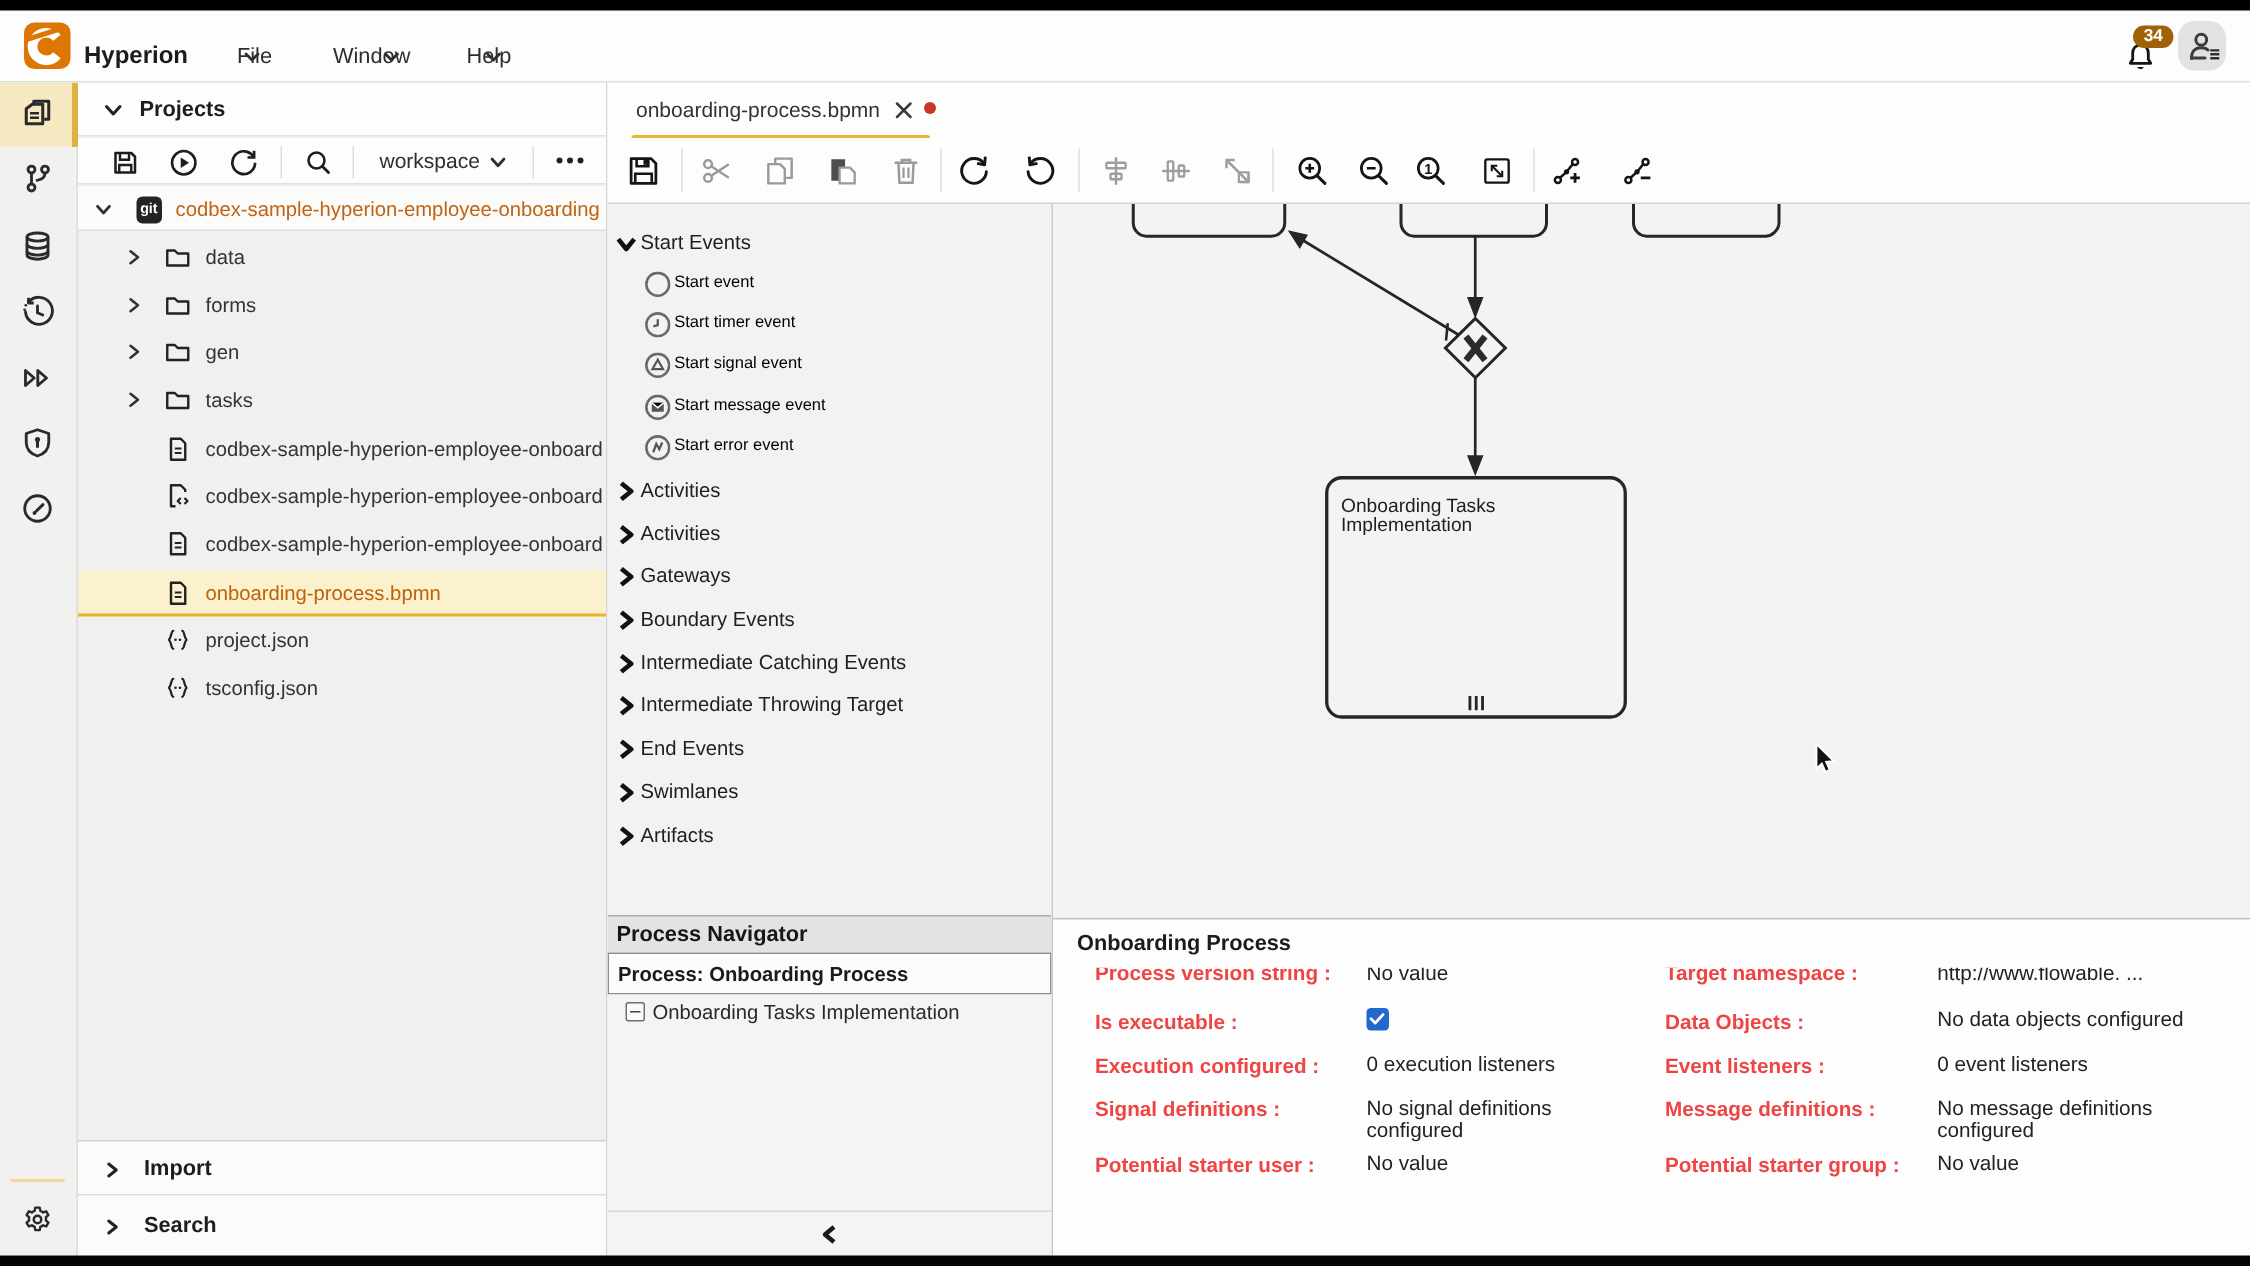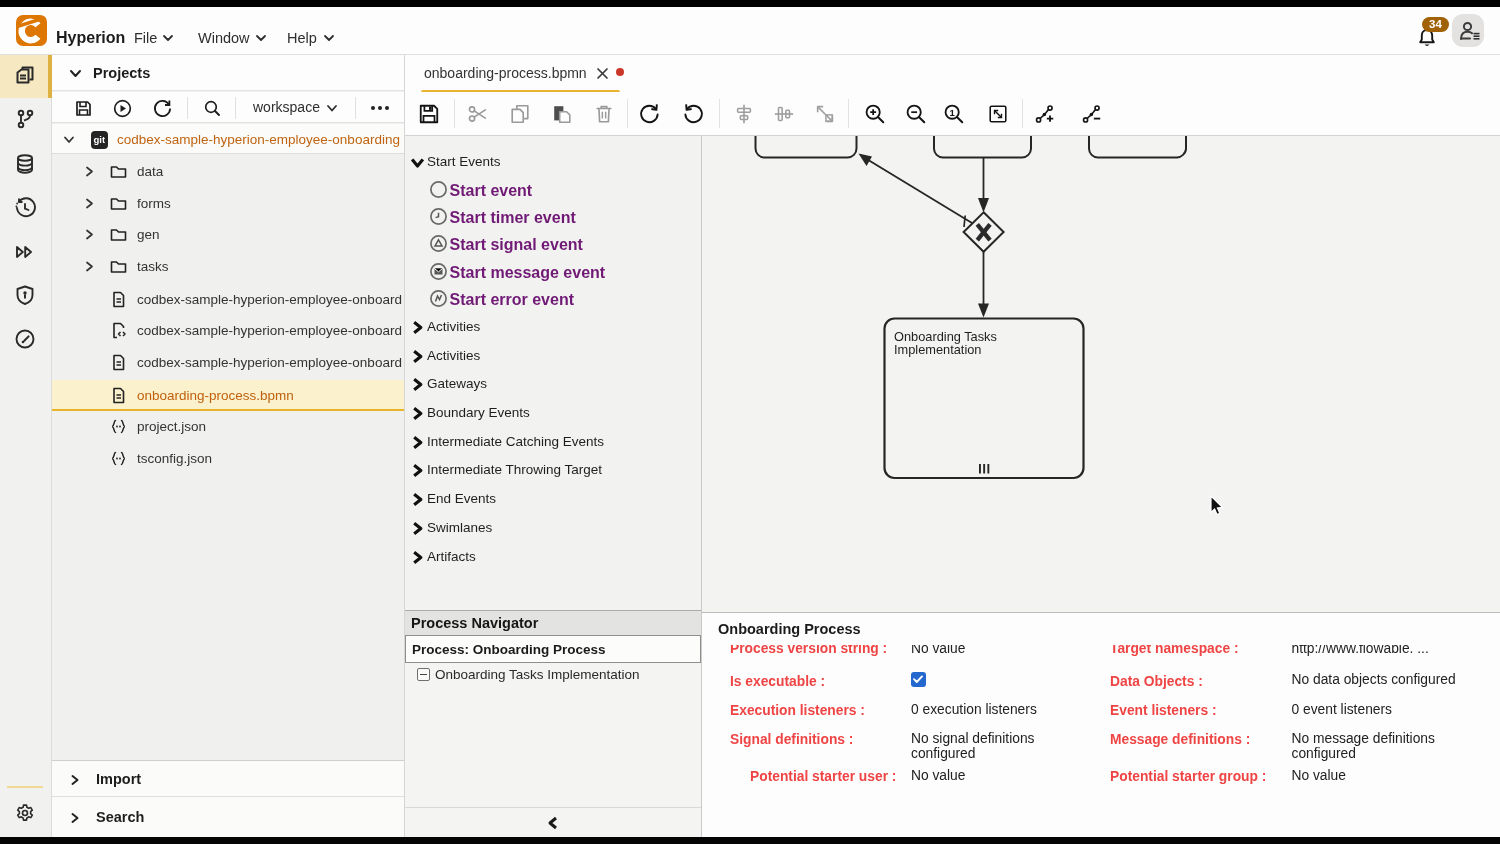--- a/index.html
+++ b/index.html
@@ -6,21 +6,21 @@
   html,body { width:1500px; height:844px; overflow:hidden; }
   body { font-family:"Liberation Sans", sans-serif; position:relative; background:#fff; }
   .abs { position:absolute; }
   .blackbar-top { left:0; top:0; width:1500px; height:7px; background:#000; z-index:50; }
   .blackbar-bot { left:0; top:837px; width:1500px; height:7px; background:#040404; z-index:50; }
 
   
   .header { left:0; top:7px; width:1500px; height:48px; background:#fdfdfd; border-bottom:1px solid #dedede; z-index:10; }
   .logo { left:16px; top:8px; width:31px; height:31px; background:#dd7602; border-radius:7px; overflow:hidden; }
   .apptitle { left:56px; top:7px; height:48px; line-height:48px; font-size:16px; font-weight:bold; color:#1c1c1c; }
-  .menu { top:7px; height:48px; line-height:48px; font-size:14.5px; color:#2e2e2e; }
+  .menu { top:7px; height:48px; line-height:48px; font-size:14.5px; color:#2e2e2e;margin-left:24px; }
 
   
   .sidebar { left:0; top:55px; width:52px; height:782px; background:#f1f1ef; border-right:1px solid #dcdcdc; }
   .sb-active { position:absolute; left:0; top:0; width:52px; height:43px; background:#f6e9c1; }
   .sb-activebar { position:absolute; left:48px; top:0; width:4px; height:43px; background:#ddb243; }
   .sb-ic { position:absolute; left:14px; width:22px; height:22px; }
   .sb-yline { position:absolute; left:7px; top:731px; width:36px; height:2px; background:#f2d795; }
 
   
   .projects { left:52px; top:55px; width:353px; height:782px; background:#f0f0ef; border-right:1px solid #d6d6d6; overflow:hidden; }
@@ -47,21 +47,21 @@
   .tab-underline { position:absolute; left:16px; top:35px; width:199px; height:4px; background:#e8b430; border-radius:2px; }
   .toolbar { left:405px; top:92px; width:1095px; height:44px; background:#fdfdfd; border-bottom:1px solid #d2d2d2; }
   .tb-ic { position:absolute; top:11px; width:22px; height:22px; }
   .tb-sep { position:absolute; top:7px; width:1px; height:29px; background:#e3e3e3; }
 
   
   .palette { left:405px; top:136px; width:297px; height:701px; background:#f2f2f1; border-right:1px solid #c9c9c9; overflow:hidden; }
   .pal-group { position:absolute; left:0; width:296px; height:28px; font-size:13.5px; color:#1f1f1f; }
   .pal-group .gl { position:absolute; left:22px; top:6px; }
   .pal-chev { position:absolute; left:6px; top:8px; width:13px; height:13px; }
-  .pal-item { position:absolute; left:0; width:296px; height:27px; font-size:16px; color:#701a75;font-weight:bold; }
+  .pal-item { position:absolute; left:0; width:296px; height:27px; font-size:11px; color:#000000; }
   .pal-item .il { position:absolute; left:44.5px; top:6px; }
   .pal-ico { position:absolute; left:25px; top:5px; width:17px; height:17px; }
 
   .pnav-header { position:absolute; left:0; top:474px; width:296px; height:25px; background:#e3e3e1; border-top:1px solid #ababab; font-weight:bold; font-size:14.5px; color:#161616; line-height:25px; padding-left:6px; }
   .pnav-proc { position:absolute; left:0px; top:499px; width:296px; height:28px; background:#fcfcfb; border:1px solid #8f8f8f; font-weight:bold; font-size:13.5px; color:#1a1a1a; line-height:27px; padding-left:6px; }
   .pnav-body { position:absolute; left:0; top:527px; width:296px; height:144px; background:#f4f4f3; }
   .pnav-task { position:absolute; left:30px; top:4px; font-size:13.5px; color:#2a2a2a; }
   .pnav-minus { position:absolute; left:12px; top:5px; width:13px; height:13px; border:1.4px solid #6f6f6f; border-radius:2px; background:#fbfbfa; }
   .pnav-minus::after { content:""; position:absolute; left:2px; top:4.5px; width:6.5px; height:1.6px; background:#444; }
   .pal-footer { position:absolute; left:0; top:671px; width:296px; height:30px; border-top:1px solid #d9d9d9; background:#f4f4f3; }
@@ -586,29 +586,29 @@
 <div class="abs props">
   <div class="props-header">Onboarding Process</div>
   <div class="props-body" id="propbody">
       <div class="prow plabel" style="left: 28px; top: -4px;">Process version string :</div>
       <div class="prow " style="left: 209px; top: -4px;">No value</div>
       <div class="prow plabel" style="left: 408px; top: -4px;">Target namespace :</div>
       <div class="prow " style="left: 589.5px; top: -4px;">http://www.flowable. ...</div>
       <div class="prow plabel" style="left: 28px; top: 29px;">Is executable :</div>
       <div class="prow plabel" style="left: 408px; top: 29px;">Data Objects :</div>
       <div class="prow " style="left: 589.5px; top: 27px;">No data objects configured</div>
-      <div class="prow plabel" style="left: 28px; top: 57.5px;">Execution listeners :</div>
+      <div class="prow plabel" style="left: 28px; top: 57.5px;">Execution configured :</div>
       <div class="prow " style="left: 209px; top: 56.5px;">0 execution listeners</div>
       <div class="prow plabel" style="left: 408px; top: 57.5px;">Event listeners :</div>
       <div class="prow " style="left: 589.5px; top: 56.5px;">0 event listeners</div>
       <div class="prow plabel" style="left: 28px; top: 86.5px;">Signal definitions :</div>
       <div class="prow " style="left: 209px; top: 85.5px; width: 180px;">No signal definitions<br>configured</div>
       <div class="prow plabel" style="left: 408px; top: 86.5px;">Message definitions :</div>
       <div class="prow " style="left: 589.5px; top: 85.5px; width: 200px;">No message definitions<br>configured</div>
-      <div class="prow plabel" style="left: 28px; top: 123.5px; margin-left: 20px;">Potential starter user :</div>
+      <div class="prow plabel" style="left: 28px; top: 123.5px;">Potential starter user :</div>
       <div class="prow " style="left: 209px; top: 122.5px;">No value</div>
       <div class="prow plabel" style="left: 408px; top: 123.5px;">Potential starter group :</div>
       <div class="prow " style="left: 589.5px; top: 122.5px;">No value</div>
       <div style="position: absolute; left: 209px; top: 27px; width: 14.5px; height: 14.5px; background: rgb(36, 103, 207); border-radius: 3px;">
         <svg width="14" height="14" viewBox="0 0 14 14" style="position:absolute;left:0.3px;top:0.3px;">
           <path d="M3 7.2 L5.8 10 L11 4.4" fill="none" stroke="#fff" stroke-width="1.9" stroke-linecap="round" stroke-linejoin="round"></path>
         </svg>
       </div>
     </div>
 </div>

